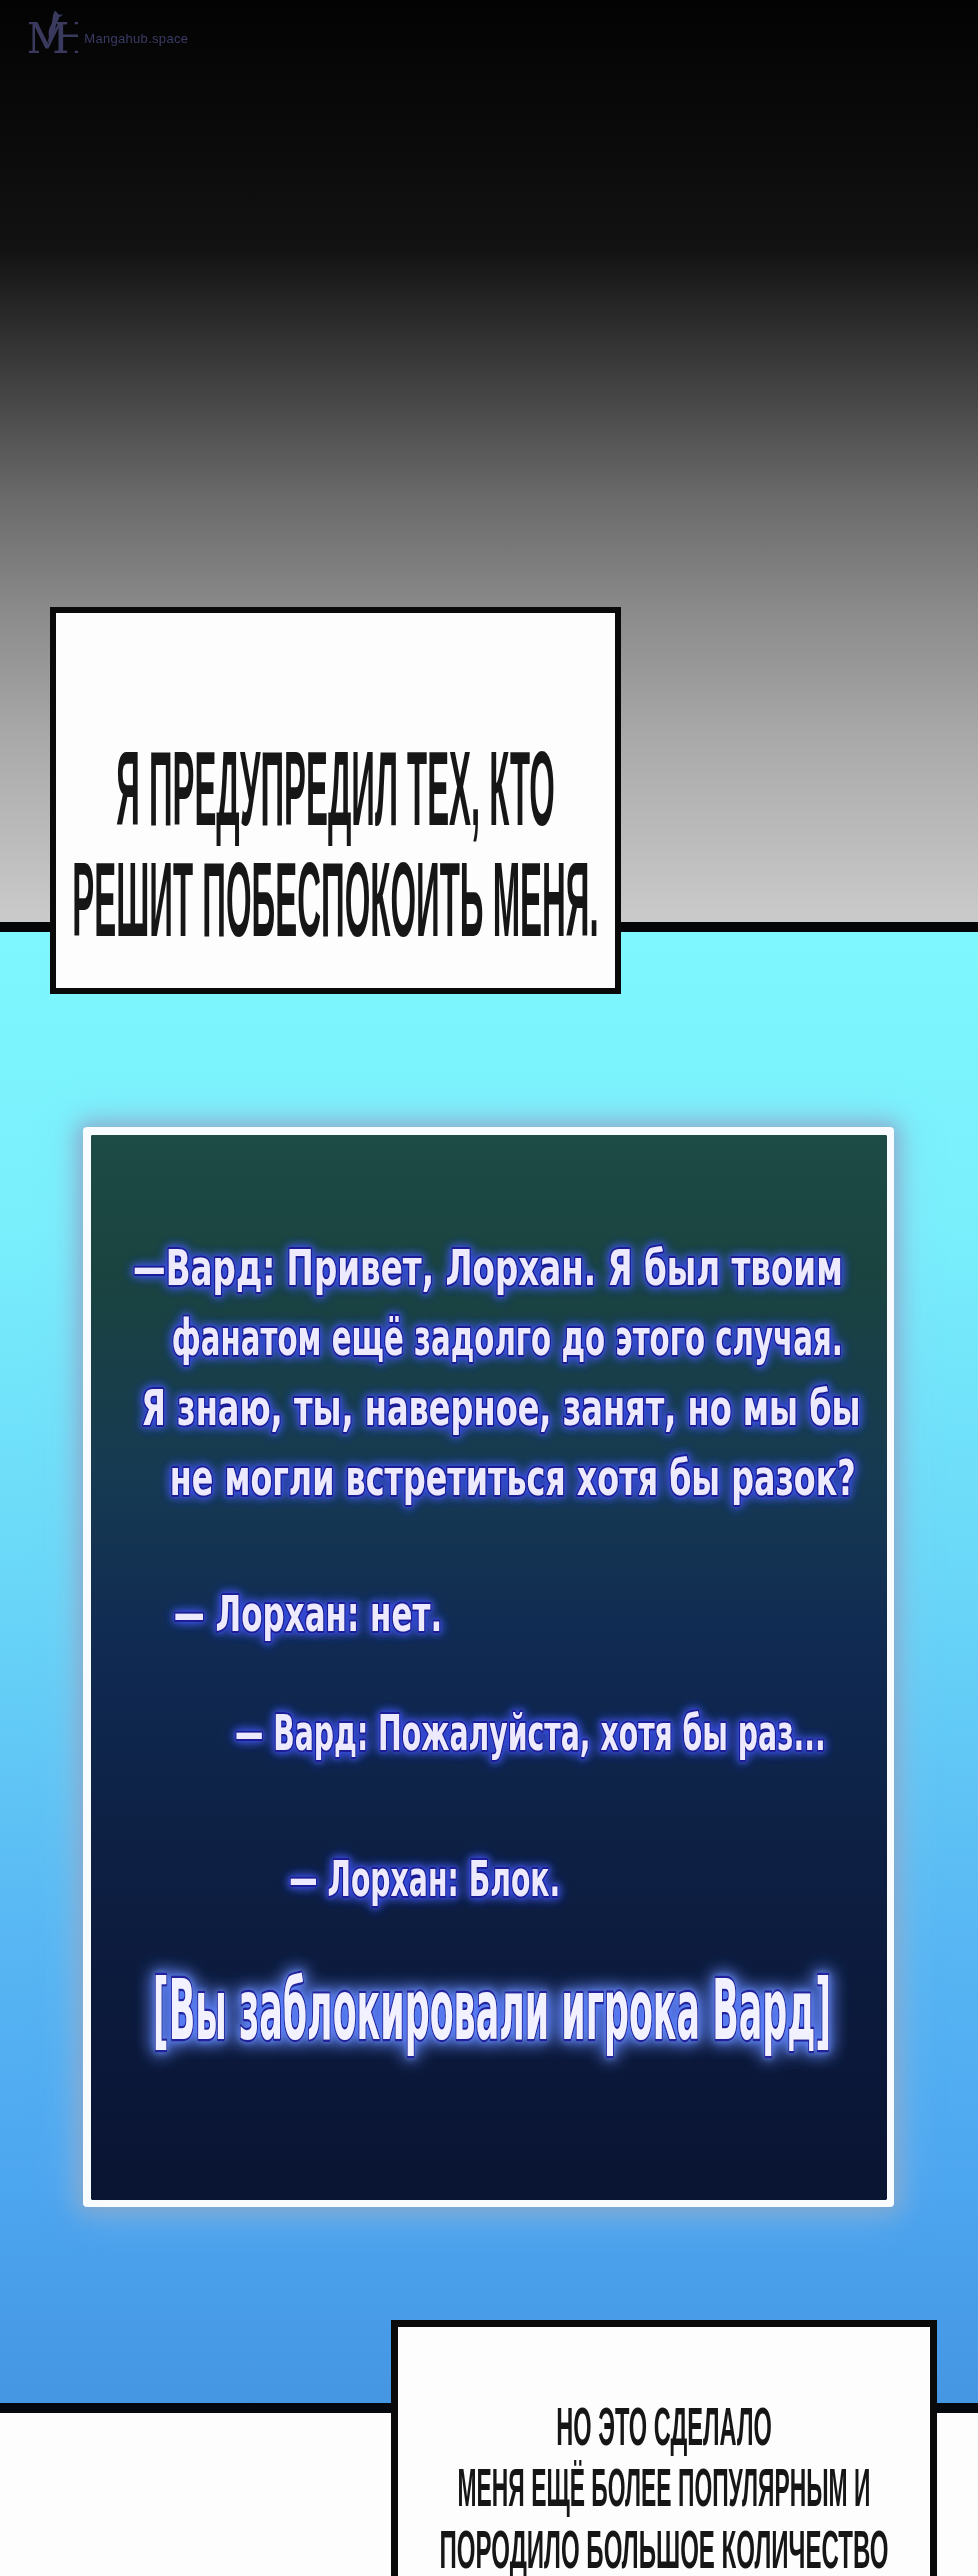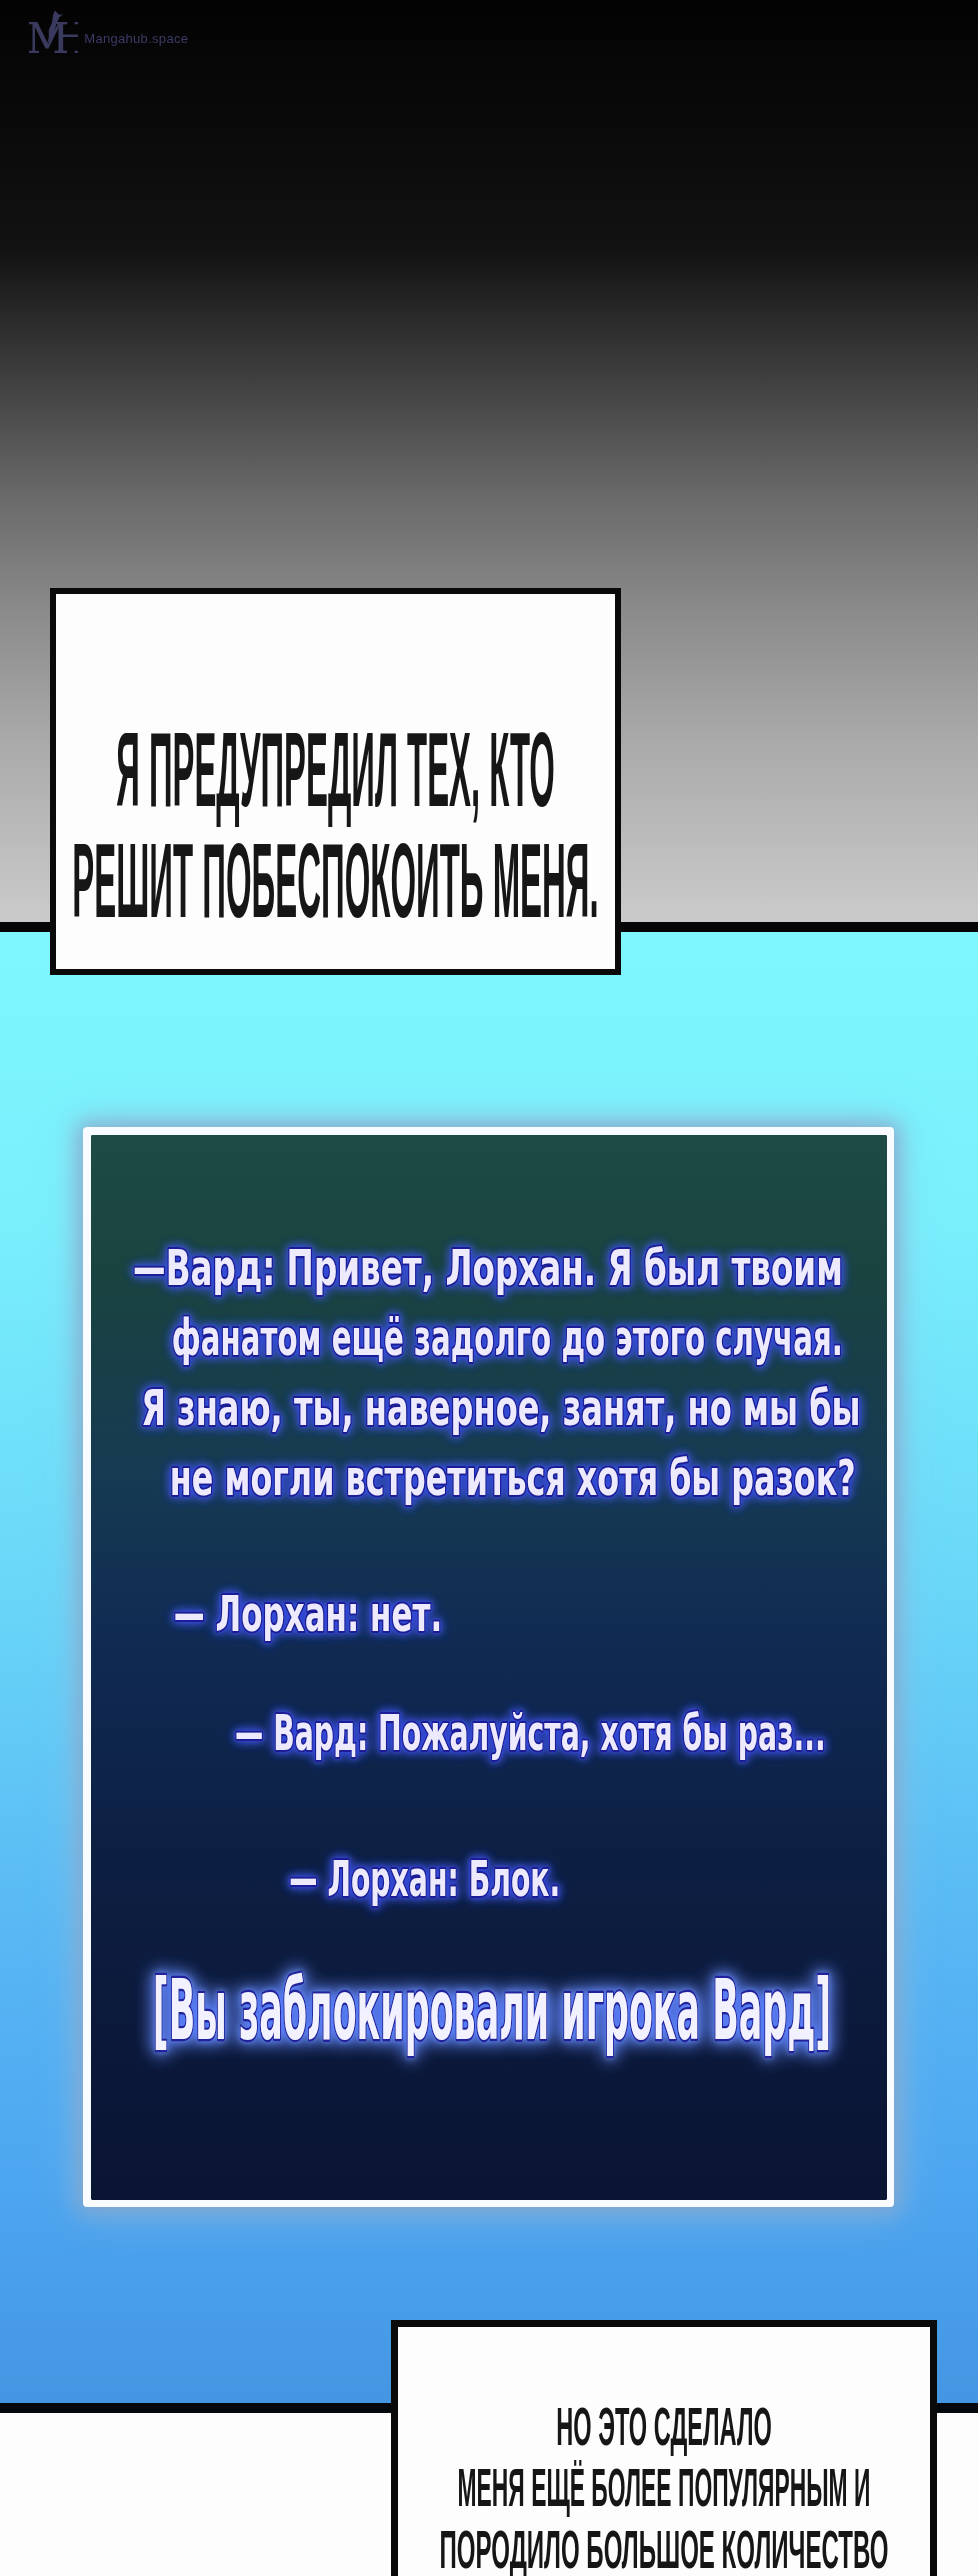--- a/index.html
+++ b/index.html
@@ -29,21 +29,21 @@
   }
   
   .logo{position:absolute;left:28.5px;top:8.2px;display:flex;align-items:center;cursor:pointer;}
   .logo-mark{width:49px;height:53px;}
   .logo-text{
     margin-left:6.8px;margin-top:8px;
     font-size:13px;font-weight:400;letter-spacing:0.3px;color:#3b3b66;
   }
   
   .caption-box{position:absolute;background:#fdfdfd;border:6.1px solid #0a0a0a;box-sizing:border-box;}
-  .caption-top{left:50px;top:588px;width:571px;height:387px;}
+  .caption-top{left:50px;top:607px;width:571px;height:387px;}
   .caption-bottom{left:391px;top:2320px;width:546px;height:285px;border-width:7.5px;}
   .cap-svg{position:absolute;left:0;top:0;width:100%;height:100%;}
   .cap-text{
     fill:#161616;font-family:"Liberation Sans",sans-serif;font-weight:700;
   }
   
   .chat-box{
     position:absolute;left:83px;top:1127px;width:811px;height:1080px;
     background:#f8fbff;border-radius:4.1px;box-sizing:border-box;padding:7.5px;
     box-shadow:0 0 20.4px 5.4px rgba(135,166,200,0.85), 0 0 41px 6.8px rgba(160,200,240,0.45);

